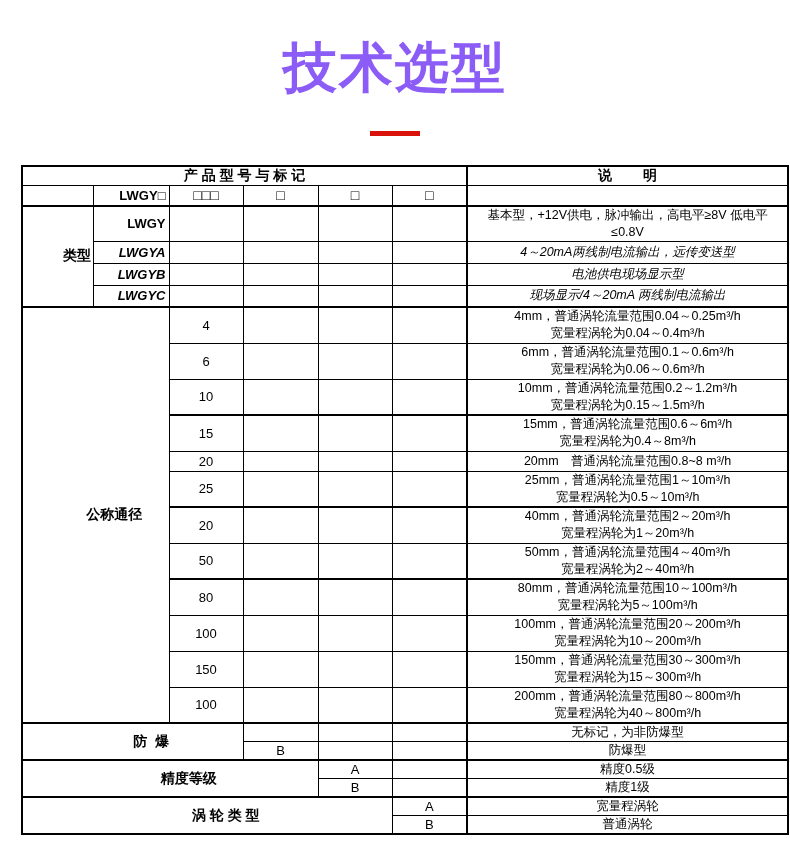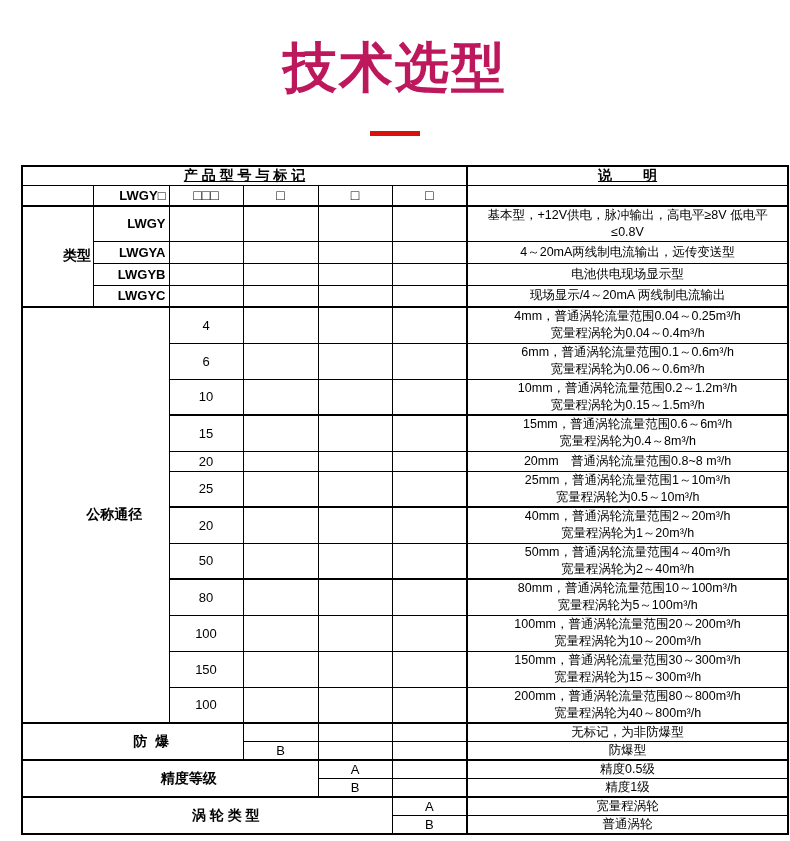--- a/index.html
+++ b/index.html
@@ -9,21 +9,21 @@
     background: #ffffff;
     color: #000;
     font-family: "Liberation Sans", "DejaVu Sans", sans-serif;
   }
   .page-header { text-align: center; }
   .page-title {
     margin: 36px 0 0 0;
     font-size: 54px;
     line-height: 62px;
     font-weight: 700;
-    color: #be185d;
+    color: #8b5cf6;
     letter-spacing: 2px;
   }
   .title-dash {
     width: 50px; height: 5px;
     background: #d9120b;
     margin: 33px auto 29px auto;
   }
   table.spec {
     border-collapse: collapse;
     table-layout: fixed;
@@ -48,24 +48,24 @@
   }
   th { font-weight: 700; font-size: 14px; }
   .pre { white-space: pre; }
   .lbl { font-weight: 700; font-size: 14px; white-space: pre; padding-left: 40px; }
   .modelcode { font-weight: 700; text-align: right; padding-left: 5px; font-size: 13px; }
   .boxes { font-weight: 700; font-size: 14px; }
   .desc { font-size: 12.5px; line-height: 17px; padding: 0 16px; }
   .c7cell { border-left-width: 2px; }
   tr.sect > td, tr.sect > th { border-top-width: 2px; }
   tr.thick > td { border-top-width: 2px; }
-  tr.rh-hdr   { height: 19px; text-decoration: underline; }
+  tr.rh-hdr   { height: 19px; }
   tr.rh-model { height: 20px; }
   tr.rh-lwgy  { height: 33px; }
-  tr.rh-t     { height: 22px; }
+  tr.rh-t     { height: 22px; font-style: italic; }
   tr.rh-d2    { height: 36px; }
   tr.rh-d1    { height: 20px; margin-top: 21px; }
   tr.rh-b     { height: 18px; }
 </style>
 </head>
 <body>
 
 <div class="page-header">
   <h1 class="page-title">技术选型</h1>
   <div class="title-dash"></div>

